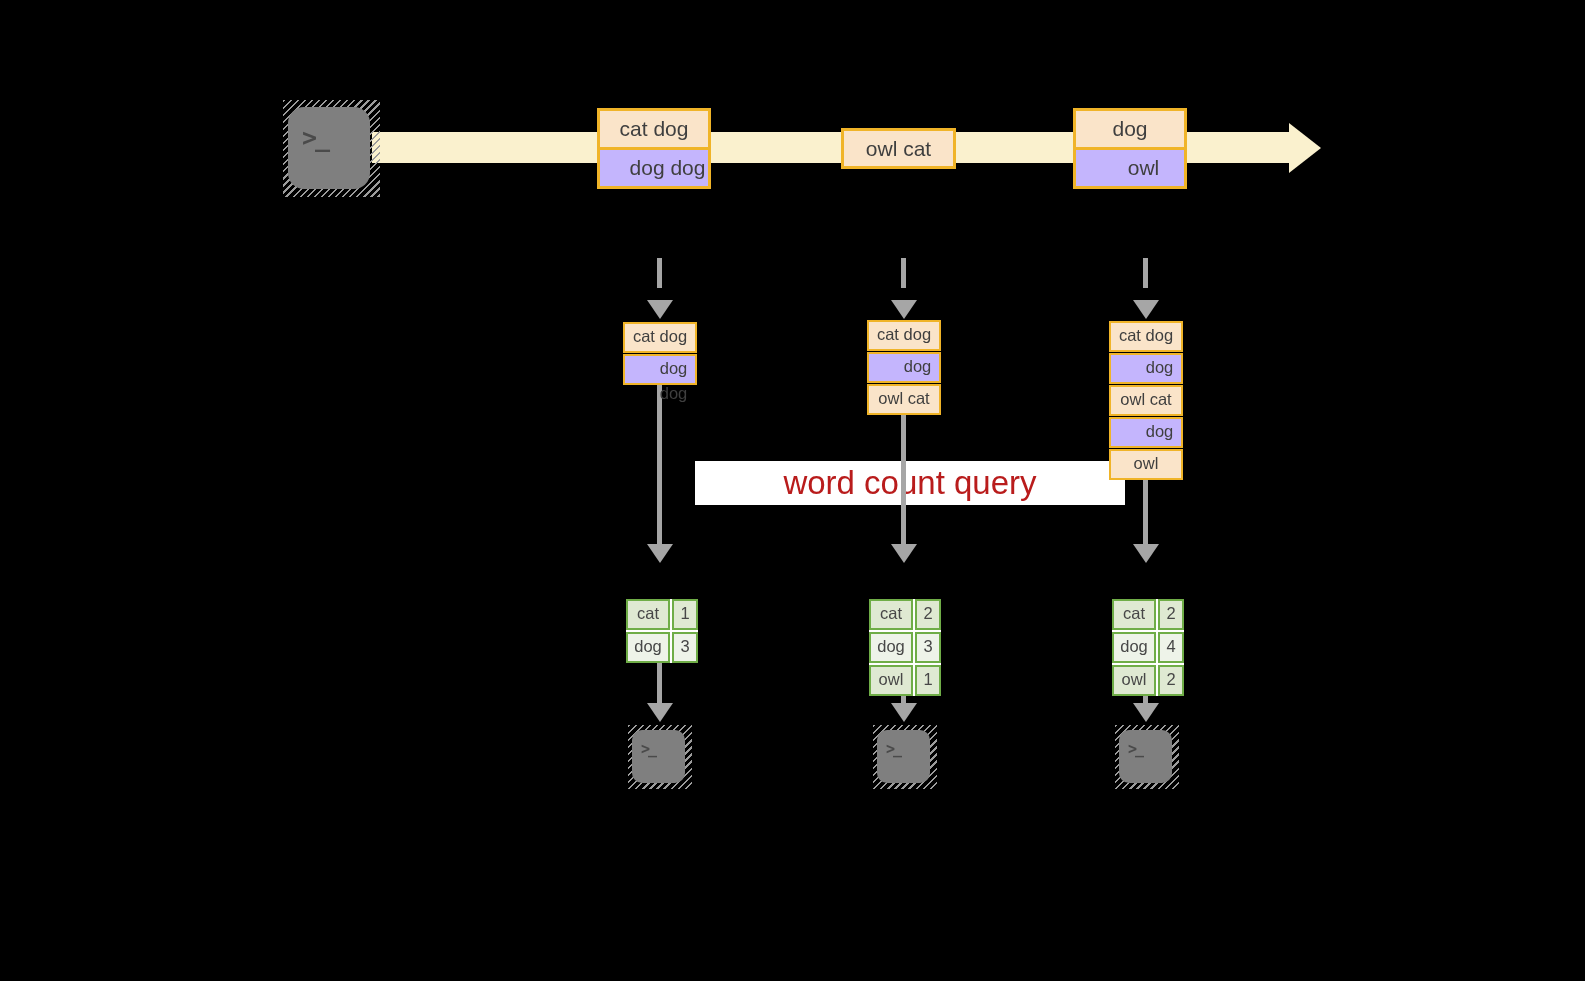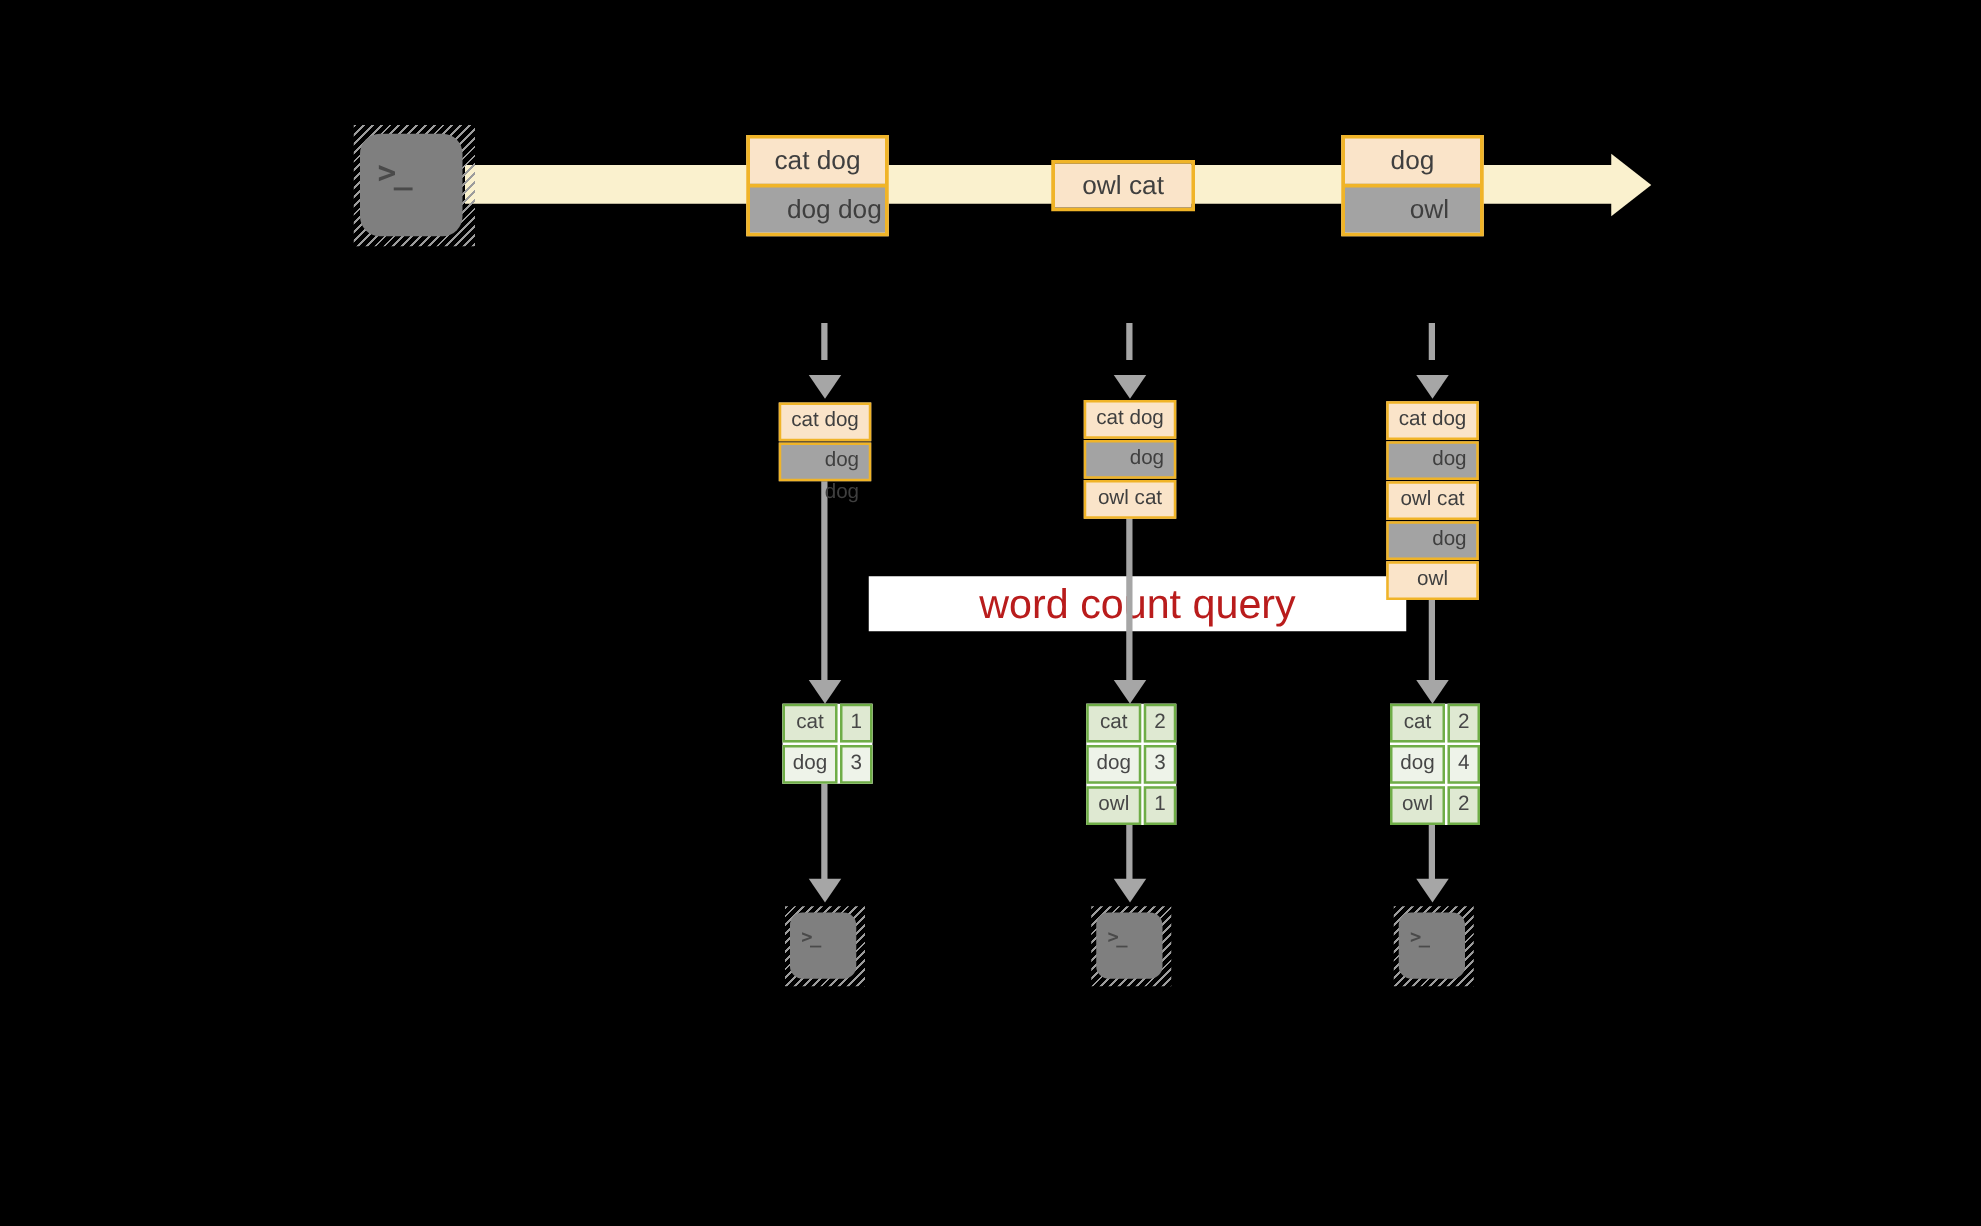--- a/index.html
+++ b/index.html
@@ -11,30 +11,30 @@
   .term-inner{position:absolute;background:#7f7f7f;}
   .glyph{position:absolute;color:#4a4a4a;font-family:"DejaVu Sans Mono",monospace;font-weight:bold;letter-spacing:-2px;}
   
   .shaft{background:#FAF1CE;}
   .shead{width:0;height:0;border-left:32px solid #FAF1CE;border-top:25px solid transparent;border-bottom:25px solid transparent;}
   
   .sbox{border:3px solid #F0B428;box-sizing:border-box;color:#3F3F3F;text-align:center;background:#FDF3E7;}
   .sbox .r{height:36px;line-height:36px;font-size:21px;}
   .sbox .r + .r{border-top:3px solid #F0B428;}
   .fill-d{background:#FAE4C9;}
-  .fill-l{background:#a3a3a3;padding-left:27px;}
+  .fill-l{background:#c4b5fd;padding-left:27px;}
   
   .stack-row{width:74px;height:31px;border:2.5px solid #F0B428;box-sizing:border-box;
              font-size:16.5px;line-height:25px;text-align:center;color:#3F3F3F;}
   
   .vline{width:5px;background:#A6A6A6;}
   .dashline{width:5px;background:repeating-linear-gradient(to bottom,#A6A6A6 0 30px,transparent 30px 45px);}
   .ahead{width:0;height:0;border-left:13px solid transparent;border-right:13px solid transparent;border-top:19px solid #A6A6A6;}
   
-  .gtable{display:grid;grid-template-columns:44px 26px;gap:2px;background:#ffffff;}
+  .gtable{display:grid;grid-template-columns:44px 26px;gap:2px;background:#ffffff;margin-top:36px;}
   .gcell{border:2.5px solid #6FAD47;box-sizing:border-box;height:31px;line-height:25px;
          font-size:16.5px;color:#474747;text-align:center;}
   .g-d{background:#DFE9D2;}
   .g-l{background:#EEF3E9;}
   
   .band{background:#ffffff;color:#b91c1c;font-size:33px;line-height:44px;text-align:center;}
   .z2{z-index:2}.z3{z-index:3}.z4{z-index:4}
 </style>
 </head>
 <body>

